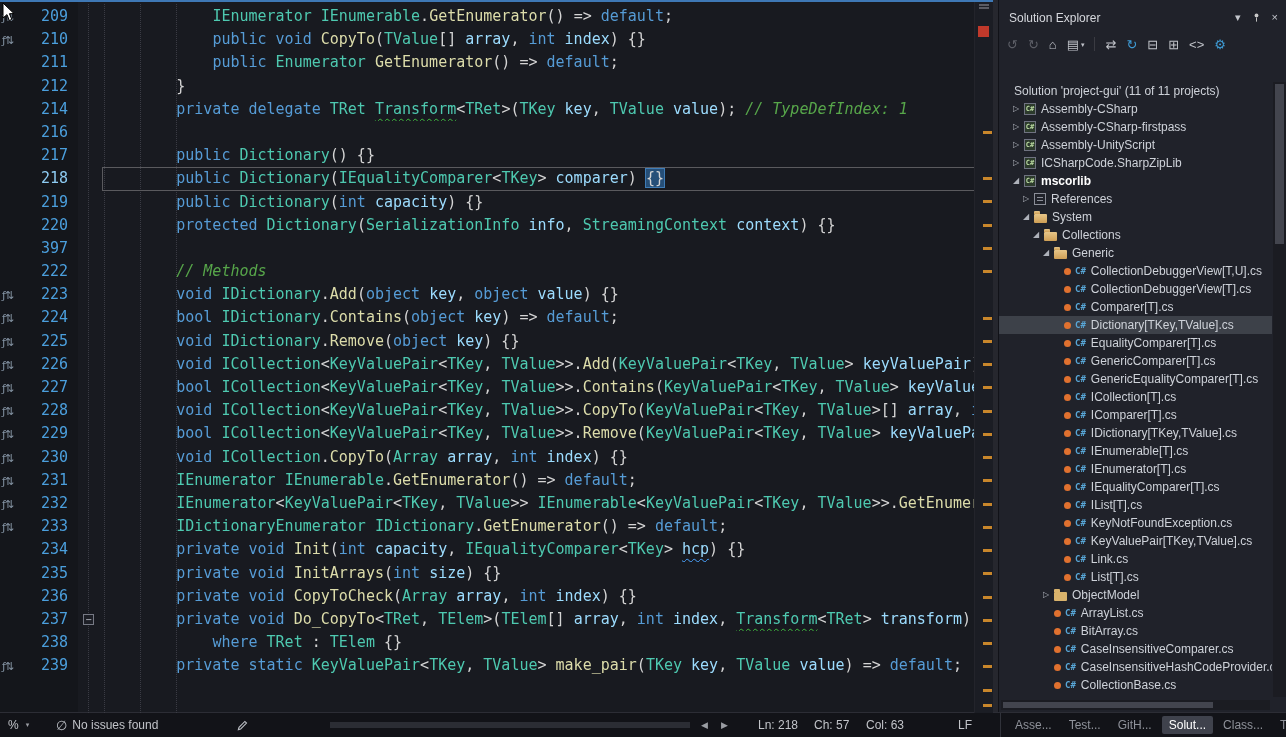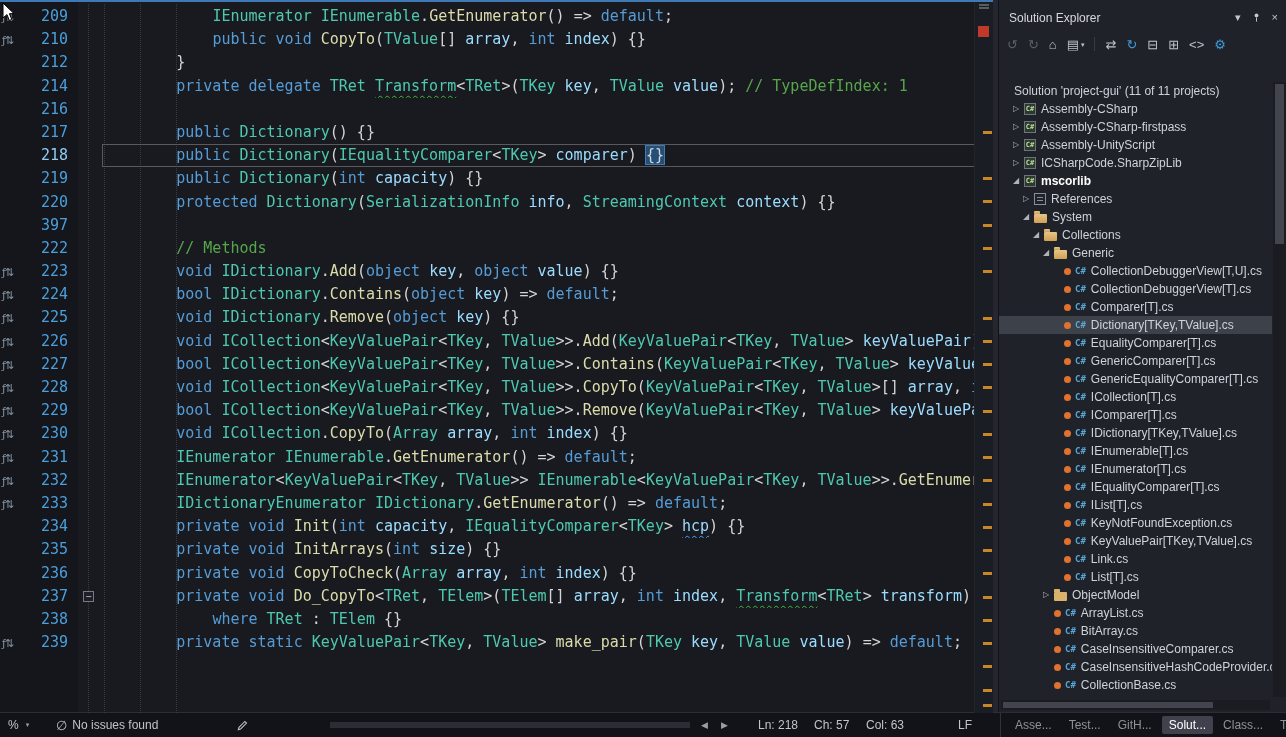--- a/index.html
+++ b/index.html
@@ -17,21 +17,21 @@
   .cglyph{padding-left:2px;overflow:hidden;}
   .mglyph{font-family:"DejaVu Sans",sans-serif;font-size:11px;color:#8493a3;letter-spacing:-1px;}
   .cnum{text-align:right;padding-right:10px;color:var(--line-number,#4b9fdd);}
   .crow.current .cnum{color:var(--line-number-current,#8ecbf2);}
   .cfold{position:relative;}
   .fold-box{position:absolute;left:5px;top:6px;width:11px;height:11px;border:1px solid #767984;background:#1d1f26;
             color:#b7bac2;font-size:10px;line-height:9px;text-align:center;box-sizing:border-box;}
   .ccode{white-space:pre;overflow:hidden;color:var(--punct,#d4d4d4);padding-left:2px;}
   .crow.current .ccode{box-shadow:inset 0 0 0 1px var(--current-line-border,#5a5a5e);}
   .tok-k{color:var(--kw,#569cd6);} .tok-t{color:var(--type,#4ec9b0);} .tok-m{color:var(--method,#dcdcaa);}
-  .tok-p{color:var(--param,#9cdcfe);} .tok-c{color:var(--comment,#57a64a);}
+  .tok-p{color:var(--param,#9cdcfe);} .tok-c{color:var(--comment,#57a64a);font-style:italic;}
   .tok-u,.tok-o{color:var(--punct,#d4d4d4);}
   .tok-sel{background:var(--selection-bg,#264f78);outline:1px solid var(--selection-border,#3f7cb6);}
   .tok-sqg{text-decoration:underline wavy #3fba3f;text-decoration-thickness:1px;text-underline-offset:4px;}
   .tok-sqb{text-decoration:underline wavy #4aa3ff;text-decoration-thickness:1px;text-underline-offset:4px;}
 
   .scrollcol{position:absolute;right:0;top:0;bottom:0;width:18px;background:#1b1d24;border-left:1px solid #23242b;z-index:5;}
   .split-grip{position:absolute;left:4px;top:4px;width:10px;height:2px;border-top:5px double #5a5b63;}
   .err-mark{position:absolute;left:3px;top:26px;width:11px;height:11px;background:var(--error-mark,#c0392b);}
   .tick{position:absolute;left:8px;width:9px;height:3px;background:var(--tick,#c8862b);}
 
@@ -111,20 +111,26 @@
           <div class="cglyph"><span class="mglyph">ƒ⇅</span></div>
           <div class="cnum">209</div>
           <div class="cfold"></div>
           <div class="ccode"><span class="tok-w">            </span><span class="tok-t">IEnumerator</span><span class="tok-w"> </span><span class="tok-t">IEnumerable</span><span class="tok-u">.</span><span class="tok-m">GetEnumerator</span><span class="tok-u">() </span><span class="tok-o">=&gt;</span><span class="tok-w"> </span><span class="tok-k">default</span><span class="tok-u">;</span></div>
         </div>
         <div class="crow">
           <div class="cglyph"><span class="mglyph">ƒ⇅</span></div>
           <div class="cnum">210</div>
           <div class="cfold"></div>
           <div class="ccode"><span class="tok-w">            </span><span class="tok-k">public</span><span class="tok-w"> </span><span class="tok-k">void</span><span class="tok-w"> </span><span class="tok-m">CopyTo</span><span class="tok-u">(</span><span class="tok-t">TValue</span><span class="tok-u">[] </span><span class="tok-p">array</span><span class="tok-u">, </span><span class="tok-k">int</span><span class="tok-w"> </span><span class="tok-p">index</span><span class="tok-u">) {}</span></div>
+        </div>
+        <div class="crow">
+          <div class="cglyph"></div>
+          <div class="cnum">211</div>
+          <div class="cfold"></div>
+          <div class="ccode"><span class="tok-w">            </span><span class="tok-k">public</span><span class="tok-w"> </span><span class="tok-t">Enumerator</span><span class="tok-w"> </span><span class="tok-m">GetEnumerator</span><span class="tok-u">() </span><span class="tok-o">=&gt;</span><span class="tok-w"> </span><span class="tok-k">default</span><span class="tok-u">;</span></div>
         </div>
         <div class="crow">
           <div class="cglyph"></div>
           <div class="cnum">212</div>
           <div class="cfold"></div>
           <div class="ccode"><span class="tok-w">        </span><span class="tok-u">}</span></div>
         </div>
         <div class="crow">
           <div class="cglyph"></div>
           <div class="cnum">214</div>

